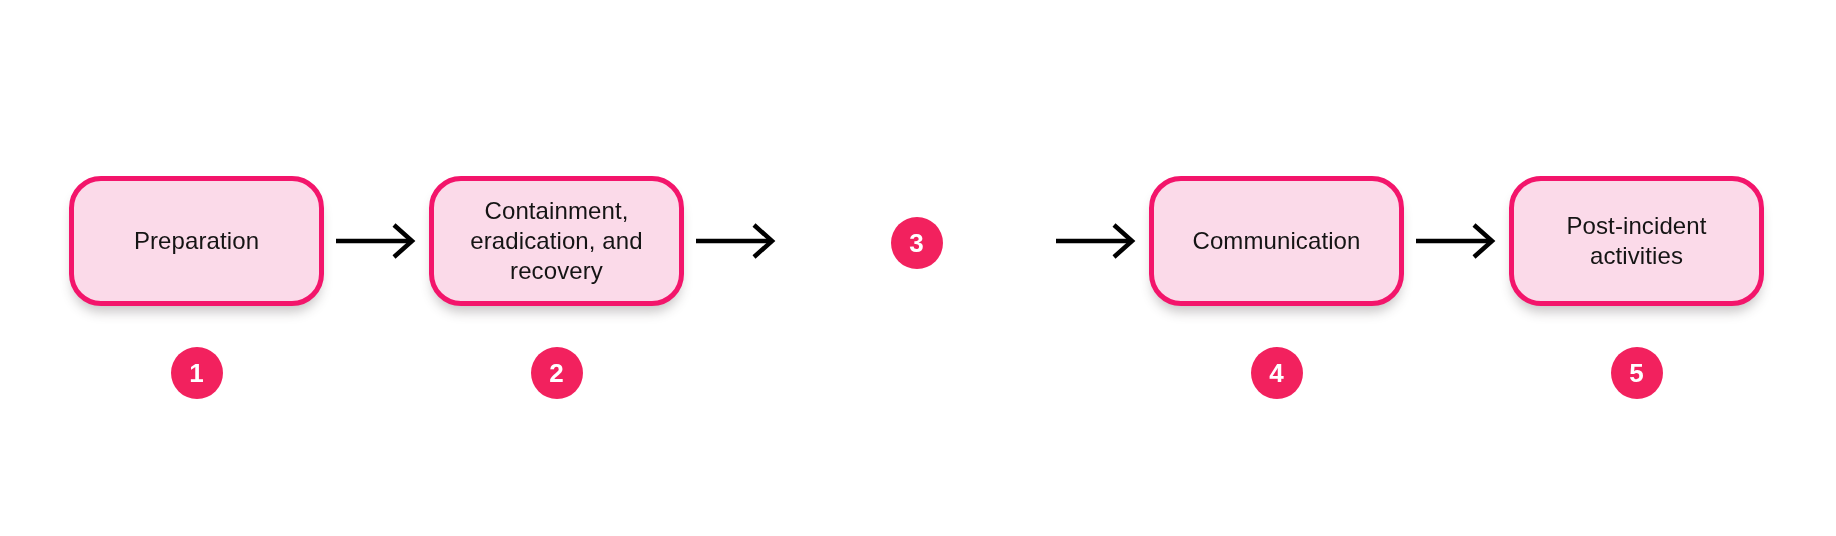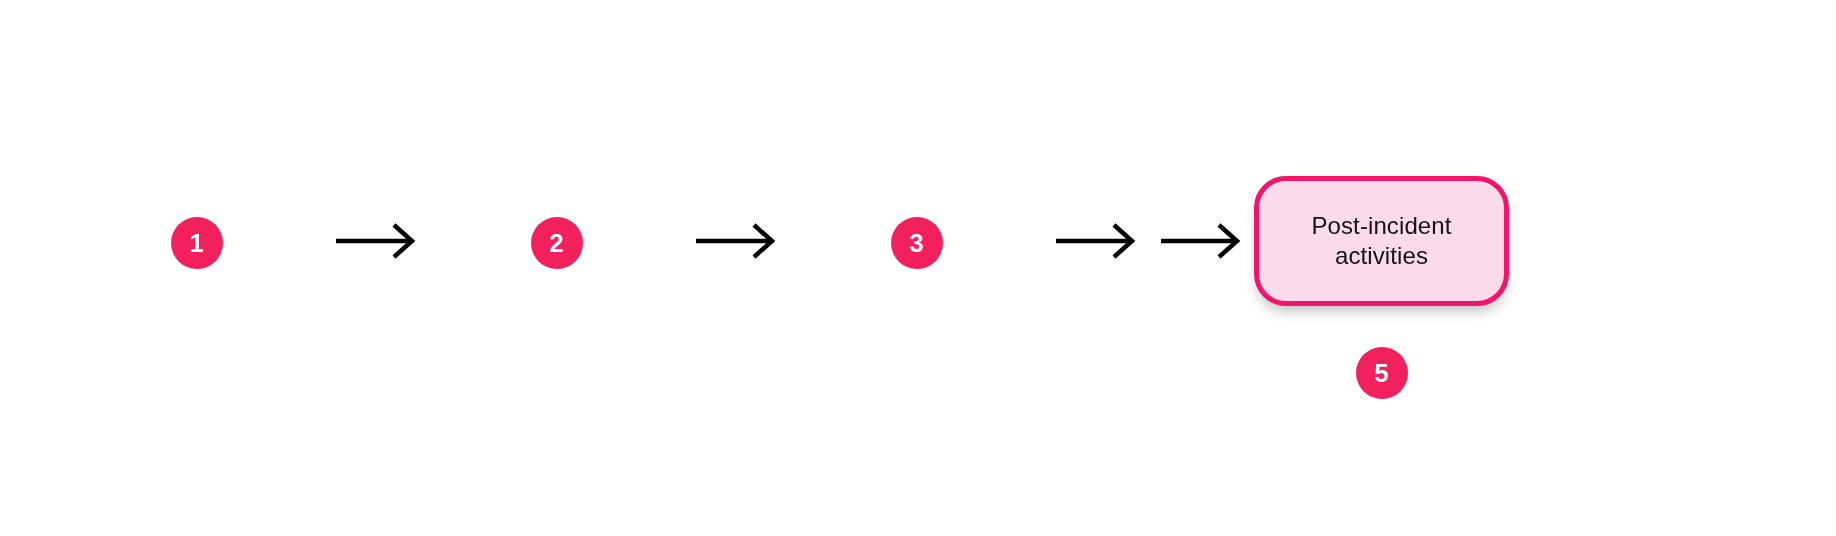--- a/index.html
+++ b/index.html
@@ -73,31 +73,37 @@
     display: block;
   }
 </style>
 </head>
 <body>
 
 <div class="canvas">
   <div class="flow">
 
     <div class="stage">
+      <div class="stage-box">
+        <span class="stage-label">Preparation</span>
+      </div>
       <div class="step-badge">1</div>
     </div>
 
     <div class="connector">
       <svg width="105" height="60" viewBox="0 0 105 60" fill="none" xmlns="http://www.w3.org/2000/svg">
         <line x1="12" y1="30" x2="85" y2="30" stroke="#000000" stroke-width="4.5"></line>
         <polyline points="70,14 88,30 70,46" stroke="#000000" stroke-width="4.5" fill="none" stroke-linejoin="miter"></polyline>
       </svg>
     </div>
 
     <div class="stage">
+      <div class="stage-box">
+        <span class="stage-label">Containment, eradication, and recovery</span>
+      </div>
       <div class="step-badge">2</div>
     </div>
 
     <div class="connector">
       <svg width="105" height="60" viewBox="0 0 105 60" fill="none" xmlns="http://www.w3.org/2000/svg">
         <line x1="12" y1="30" x2="85" y2="30" stroke="#000000" stroke-width="4.5"></line>
         <polyline points="70,14 88,30 70,46" stroke="#000000" stroke-width="4.5" fill="none" stroke-linejoin="miter"></polyline>
       </svg>
     </div>
 
@@ -105,20 +111,26 @@
       <div class="step-badge">3</div>
     </div>
 
     <div class="connector">
       <svg width="105" height="60" viewBox="0 0 105 60" fill="none" xmlns="http://www.w3.org/2000/svg">
         <line x1="12" y1="30" x2="85" y2="30" stroke="#000000" stroke-width="4.5"></line>
         <polyline points="70,14 88,30 70,46" stroke="#000000" stroke-width="4.5" fill="none" stroke-linejoin="miter"></polyline>
       </svg>
     </div>
 
+    <div class="stage">
+      <div class="stage-box">
+        <span class="stage-label">Communication</span>
+      </div>
+      <div class="step-badge">4</div>
+    </div>
 
     <div class="connector">
       <svg width="105" height="60" viewBox="0 0 105 60" fill="none" xmlns="http://www.w3.org/2000/svg">
         <line x1="12" y1="30" x2="85" y2="30" stroke="#000000" stroke-width="4.5"></line>
         <polyline points="70,14 88,30 70,46" stroke="#000000" stroke-width="4.5" fill="none" stroke-linejoin="miter"></polyline>
       </svg>
     </div>
 
     <div class="stage">
       <div class="stage-box">

